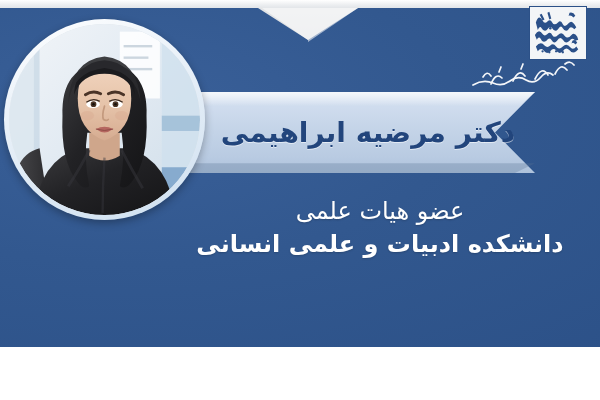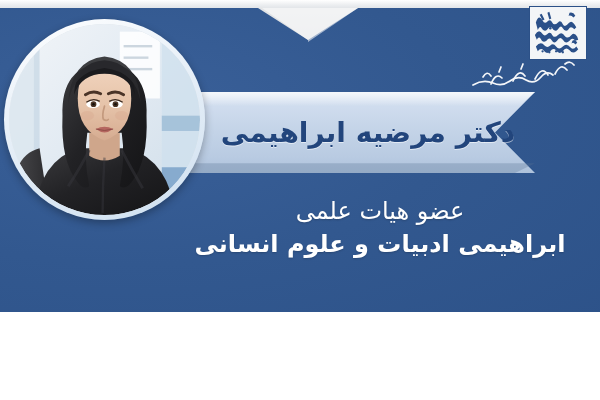--- a/index.html
+++ b/index.html
@@ -11,21 +11,21 @@
   body {
     width: 600px;
     height: 400px;
     overflow: hidden;
     font-family: "DejaVu Sans", "Liberation Sans", sans-serif;
   }
 
   #stage {
     position: relative;
     width: 600px;
-    height: 312px;
+    height: 347px;
     background: #ffffff;
     overflow: hidden;
   }
 
   
   .top-strip {
     position: absolute;
     left: 0; top: 0;
     width: 600px; height: 9px;
     background: linear-gradient(180deg, #ffffff 0%, #eceef0 55%, #dfe3e7 100%);
@@ -336,16 +336,16 @@
           <path d="M62 170 q14 -22 22 -38" stroke="#35353a" stroke-width="3" fill="none" opacity="0.55"></path>
           <path d="M140 172 q-14 -24 -22 -40" stroke="#35353a" stroke-width="3" fill="none" opacity="0.55"></path>
           <path d="M100 140 q-2 30 -2 58" stroke="#38383d" stroke-width="2.5" fill="none" opacity="0.45"></path>
         </g>
       </svg>
     </div>
   </div>
 
   <div class="subtitle">
     <div class="sub-line-1">عضو هیات علمی</div>
-    <div class="sub-line-2">ابراهیمی ادبیات و علوم انسانی</div>
+    <div class="sub-line-2">دانشکده ادبیات و علمی انسانی</div>
   </div>
 
 </div>
 
 </body></html>

